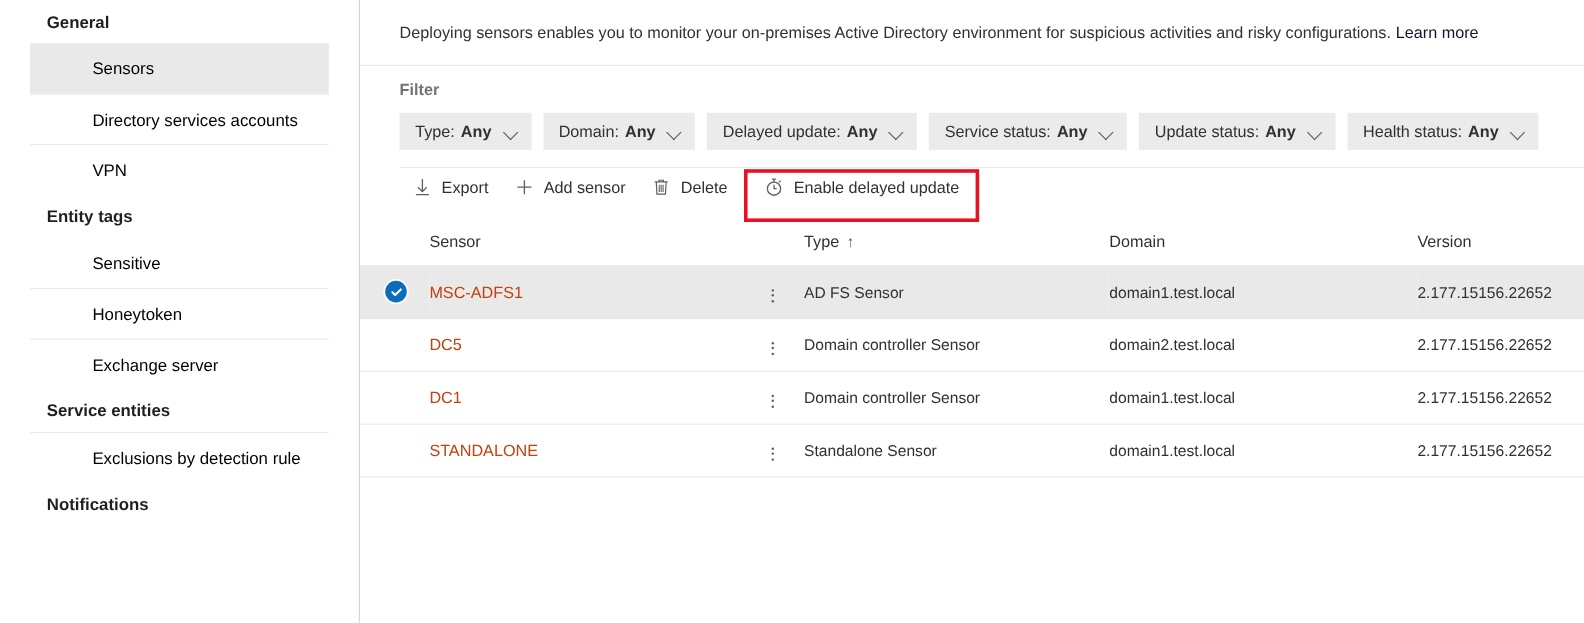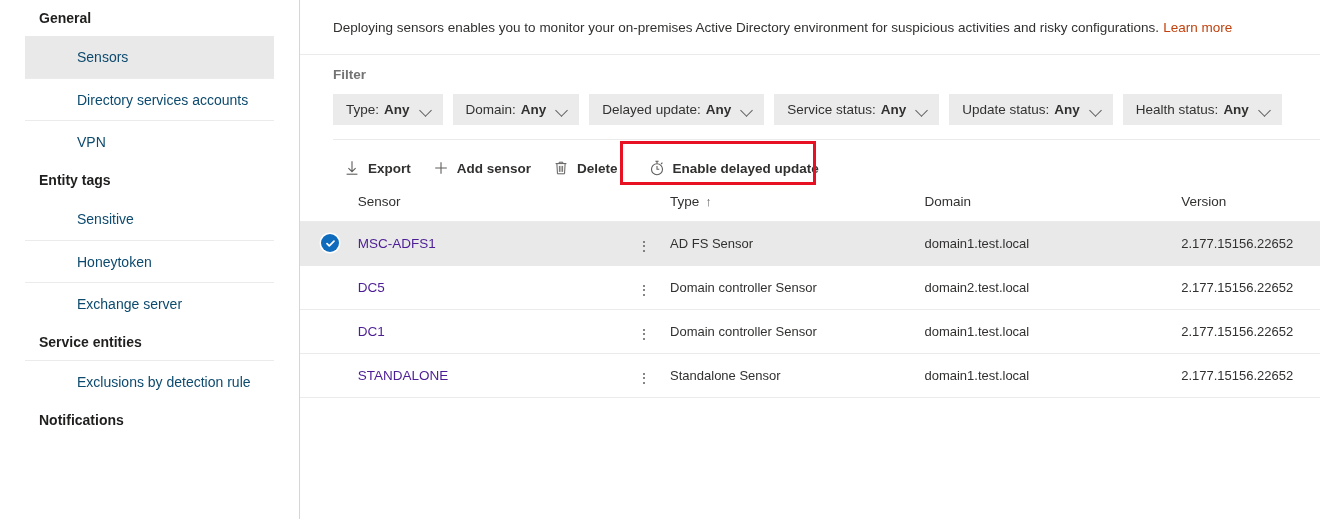--- a/index.html
+++ b/index.html
@@ -28,21 +28,21 @@
     color: #201f1e;
     padding: 0 0 0 39px;
     height: 36px;
     line-height: 36px;
   }
   .nav-item {
     height: 42px;
     line-height: 42px;
     padding-left: 52px;
     font-size: 14px;
-    color: #0c4a6e;
+    color: #000000;
     position: relative;
     margin: 0 25px 0 25px;
     cursor: pointer;
     white-space: nowrap;
   }
   .nav-item .nav-label { display:block; }
   .nav-item.sep { border-top: 1px solid #ebebeb; }
   .nav-item.selected { background: #e9e9e9; border-top-color: transparent; }
 
   
@@ -58,21 +58,21 @@
     display: flex;
     align-items: center;
     padding-left: 33px;
     padding-right: 20px;
     font-size: 13.5px;
     color: #323130;
     border-bottom: 1px solid #ebebeb;
     margin-left: 0;
   }
   .banner-text { white-space: nowrap; }
-  .banner-link { color: #c2410c; text-decoration: none; margin-left: 4px; cursor: pointer; }
+  .banner-link { color: #0f172a; text-decoration: none; margin-left: 4px; cursor: pointer; }
 
   .filter-section {
     padding: 12px 0 0 33px;
   }
   .filter-title {
     font-size: 13.5px;
     font-weight: bold;
     color: #737373;
     margin-bottom: 12px;
   }
@@ -109,24 +109,23 @@
 
   .toolbar-wrap {
     position: relative;
     border-top: 1px solid #ebebeb;
     height: 44px;
     margin-left: 33px;
     margin-right: 0;
   }
   .toolbar {
     display: flex;
-    align-items: flex-end;
+    align-items: flex-start;
     height: 44px;
     gap: 0;
-    font-weight: bold;
   }
   .tb-btn {
     display: inline-flex;
     align-items: center;
     height: 32px;
     padding: 0 11px;
     font-size: 13.5px;
     color: #323130;
     cursor: pointer;
     gap: 8px;
@@ -184,21 +183,21 @@
     border-radius: 50%;
     background: #0f6cbd;
     display: inline-flex;
     align-items: center;
     justify-content: center;
     margin-left: 21px;
     box-shadow: 0 0 0 1.5px #ffffff;
     cursor: pointer;
   }
   .checkmark svg { display:block; }
-  .sensor-name { font-size: 13.5px; color: #4c1d95; }
+  .sensor-name { font-size: 13.5px; color: #c2410c; }
 
   .kebab {
     width: 18px; height: 18px;
     display: inline-flex;
     flex-direction: column;
     align-items: center;
     justify-content: center;
     gap: 2.5px;
     cursor: pointer;
   }

